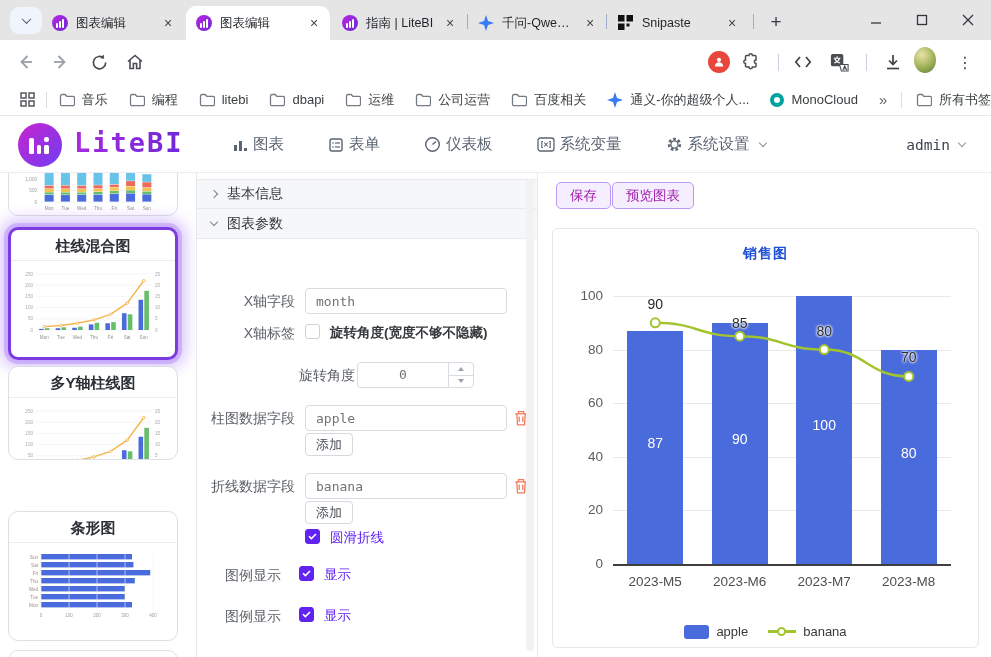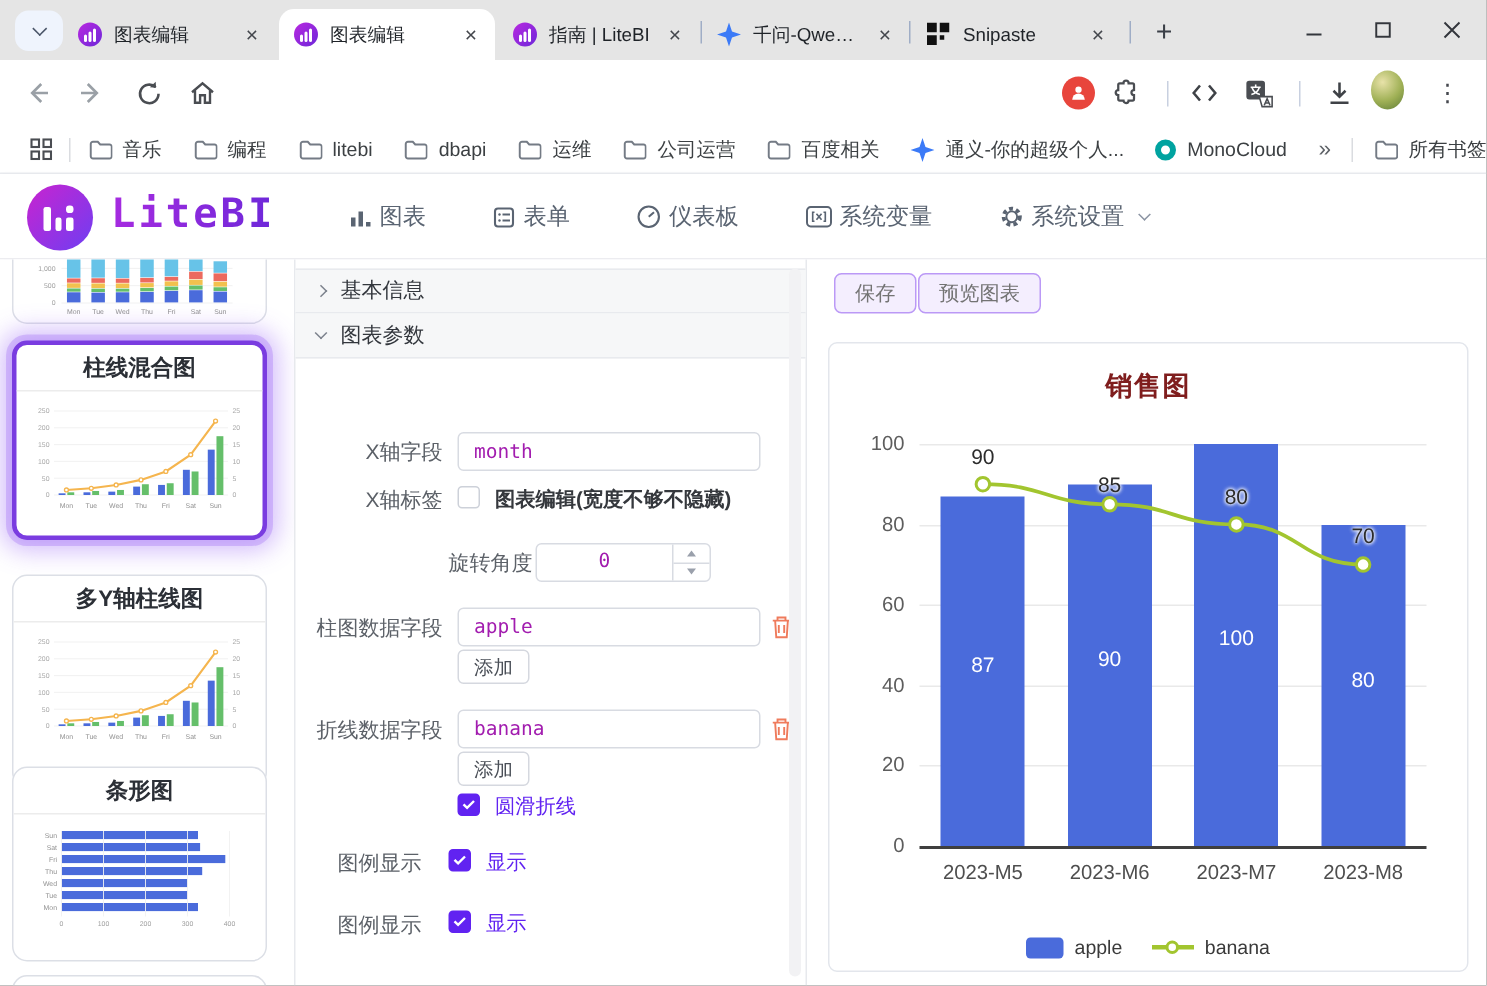--- a/index.html
+++ b/index.html
@@ -53,39 +53,39 @@
   .scard .ttl { height:31px; line-height:31px; text-align:center; font-size:15px; font-weight:600; color:#2b2f36; border-bottom:1px solid #ececec; }
   .scard svg { display:block; margin:3px auto 0; }
   .scard.sel { border:3px solid #7a3ce0; box-shadow:0 0 0 4px rgba(150,95,245,.28), 0 0 16px 7px rgba(150,95,245,.42); }
 
   .editor { position:absolute; left:196px; top:173px; width:342px; bottom:0; background:#fff; border-left:1px solid #e7e9ed; border-right:1px solid #e7e9ed; }
   .sec { height:30px; display:flex; align-items:center; gap:10px; padding-left:14px; background:#f6f7f8; border-bottom:1px solid #e8eaee; font-size:14px; color:#33373d; }
   .sec.first { margin-top:6px; border-top:1px solid #e8eaee; }
   .sec .chev { width:6px; height:6px; border-right:1.5px solid #7c828c; border-bottom:1.5px solid #7c828c; transform:rotate(-45deg); flex:none; }
   .sec .chev.open { transform:rotate(45deg); margin-top:-3px; }
   .frm-label { position:absolute; font-size:14px; color:#5c6168; text-align:right; }
-  .inp { position:absolute; height:26px; border:1px solid #d8dbe2; border-radius:4px; font-family:"DejaVu Sans Mono",monospace; font-size:13px; color:#a21caf; padding:0 10px; background:#fff; outline:none; }
+  .inp { position:absolute; height:26px; border:1px solid #d8dbe2; border-radius:4px; font-family:"DejaVu Sans Mono",monospace; font-size:13px; color:#737373; padding:0 10px; background:#fff; outline:none; }
   .btn-add { position:absolute; width:48px; height:23px; background:#fff; border:1px solid #d5d8df; border-radius:4px; font-size:13px; color:#4a4f57; display:flex; align-items:center; justify-content:center; }
   .cbx { position:absolute; width:15px; height:15px; border-radius:3px; border:1px solid #cdd1d9; background:#fff; }
   .cbx.on { background:#6123f1; border-color:#6123f1; }
   .cbx.on svg { display:block; margin:3px auto 0; }
   .plbl { position:absolute; font-size:13.5px; color:#6123f1; }
   .dlbl { position:absolute; font-size:13.5px; color:#35383d; }
   .spin { position:absolute; width:25px; top:0; bottom:0; right:0; border-left:1px solid #d8dbe2; display:flex; flex-direction:column; }
   .spin span { flex:1; display:flex; align-items:center; justify-content:center; }
   .spin span:first-child { border-bottom:1px solid #d8dbe2; }
   .tri-up { width:0; height:0; border-left:3.5px solid transparent; border-right:3.5px solid transparent; border-bottom:4.5px solid #9aa0ab; }
   .tri-dn { width:0; height:0; border-left:3.5px solid transparent; border-right:3.5px solid transparent; border-top:4.5px solid #9aa0ab; }
   .trash { position:absolute; width:18px; height:18px; }
   .scrolltrack { position:absolute; right:3px; top:6px; bottom:6px; width:8px; background:#f2f2f4; border-radius:4px; }
 
   .preview { position:absolute; left:538px; top:173px; right:0; bottom:0; background:#fff; }
-  .pbtn { position:absolute; top:9px; height:27px; border:1px solid #bb99f6; border-radius:5px; background:#f4eefe; color:#737373; font-size:13.5px; display:flex; align-items:center; justify-content:center; padding:0 13px; }
+  .pbtn { position:absolute; top:9px; height:27px; border:1px solid #bb99f6; border-radius:5px; background:#f4eefe; color:#a21caf; font-size:13.5px; display:flex; align-items:center; justify-content:center; padding:0 13px; }
   .chart-card { position:absolute; left:14px; top:55px; width:427px; height:420px; border:1px solid #e3e6ec; border-radius:6px; background:#fff; }
-  .chart-title { position:absolute; top:16px; left:0; width:100%; text-align:center; font-size:18px; font-weight:bold; color:#7f1d1d; letter-spacing:1px; }
+  .chart-title { position:absolute; top:16px; left:0; width:100%; text-align:center; font-size:14px; font-weight:bold; color:#1d4ed8; letter-spacing:1px; }
   .plot { position:absolute; left:60px; top:67px; width:338px; height:270px; border-bottom:2px solid #3f3f3f; }
   .gridline { position:absolute; left:0; right:0; height:1px; background:#e9e9e9; }
   .ytick { position:absolute; right:100%; margin-right:10px; width:40px; text-align:right; font-size:13.5px; color:#5d5d5d; height:18px; line-height:18px; }
   .bar { position:absolute; bottom:0; width:56px; }
   .barval { position:absolute; text-align:center; color:#fff; font-size:14px; height:18px; line-height:18px; }
   .xtick { position:absolute; top:100%; margin-top:10px; text-align:center; font-size:13.5px; color:#4e4e4e; }
   .lineval { position:absolute; width:32px; text-align:center; font-size:14px; color:#2c2c2c; text-shadow:0 0 3px #fff,0 0 3px #fff,0 0 2px #fff; }
   .linesvg { position:absolute; left:0; top:0; overflow:visible; }
   .legend { position:absolute; top:395px; left:0; width:100%; display:flex; justify-content:center; align-items:center; gap:20px; }
   .lg-item { display:flex; align-items:center; gap:7px; font-size:13px; color:#3a3a3a; }
@@ -366,20 +366,24 @@
         <span>系统变量</span>
         </span>
       <span class="nav-it">
         <svg width="17" height="17" viewBox="0 0 17 17">
             <circle cx="8.5" cy="8.5" r="5.4" fill="none" stroke="#5a6472" stroke-width="2.6" stroke-dasharray="2.6 2.1"></circle>
             <circle cx="8.5" cy="8.5" r="3.6" fill="#fff" stroke="#5a6472" stroke-width="1.3"></circle>
           </svg>
         <span>系统设置</span>
         <span class="chv-s" style="margin-left:5px"></span>
         </span>
+    </div>
+    <div class="usermenu">
+      <span>admin</span>
+      <span class="chv-s"></span>
     </div>
   </div>
 
   <div class="sidebar">
     <div class="scard" style="top:-63px;height:106px">
       <svg id="mini-stacked" width="160" height="46" viewBox="0 0 160 46" style="margin-top:57px">
           <text x="24" y="12.523076923076923" text-anchor="end" font-size="4.6" fill="#a0a0a0">1,000</text>
           <line x1="28" y1="10.923076923076923" x2="142" y2="10.923076923076923" stroke="#efefef" stroke-width="0.6"></line>
           <text x="24" y="24.06153846153846" text-anchor="end" font-size="4.6" fill="#a0a0a0">500</text>
           <line x1="28" y1="22.46153846153846" x2="142" y2="22.46153846153846" stroke="#efefef" stroke-width="0.6"></line>
@@ -474,21 +478,21 @@
           <polyline points="32.285714285714285,62.64 48.85714285714286,61.519999999999996 65.42857142857143,59.28 82,55.92 98.57142857142857,50.32 115.14285714285714,39.120000000000005 131.71428571428572,16.72" fill="none" stroke="#f5b54e" stroke-width="1.4"></polyline>
           <circle cx="32.285714285714285" cy="62.64" r="1.3" fill="#fff" stroke="#f5b54e" stroke-width="0.9"></circle>
           <circle cx="48.85714285714286" cy="61.519999999999996" r="1.3" fill="#fff" stroke="#f5b54e" stroke-width="0.9"></circle>
           <circle cx="65.42857142857143" cy="59.28" r="1.3" fill="#fff" stroke="#f5b54e" stroke-width="0.9"></circle>
           <circle cx="82" cy="55.92" r="1.3" fill="#fff" stroke="#f5b54e" stroke-width="0.9"></circle>
           <circle cx="98.57142857142857" cy="50.32" r="1.3" fill="#fff" stroke="#f5b54e" stroke-width="0.9"></circle>
           <circle cx="115.14285714285714" cy="39.120000000000005" r="1.3" fill="#fff" stroke="#f5b54e" stroke-width="0.9"></circle>
           <circle cx="131.71428571428572" cy="16.72" r="1.3" fill="#fff" stroke="#f5b54e" stroke-width="0.9"></circle>
         </svg>
     </div>
-    <div class="scard" style="top:210px;height:142px">
+    <div class="scard" style="top:193px;height:94px">
       <div class="ttl">多Y轴柱线图</div>
       <svg id="mini-combo-2" width="162" height="92" viewBox="0 0 162 92">
           <text x="21" y="11.6" text-anchor="end" font-size="4.6" fill="#a8a8a8">250</text>
           <line x1="24" y1="10" x2="140" y2="10" stroke="#efefef" stroke-width="0.6"></line>
           <text x="21" y="22.8" text-anchor="end" font-size="4.6" fill="#a8a8a8">200</text>
           <line x1="24" y1="21.2" x2="140" y2="21.2" stroke="#efefef" stroke-width="0.6"></line>
           <text x="21" y="34" text-anchor="end" font-size="4.6" fill="#a8a8a8">150</text>
           <line x1="24" y1="32.4" x2="140" y2="32.4" stroke="#efefef" stroke-width="0.6"></line>
           <text x="21" y="45.2" text-anchor="end" font-size="4.6" fill="#a8a8a8">100</text>
           <line x1="24" y1="43.6" x2="140" y2="43.6" stroke="#efefef" stroke-width="0.6"></line>
@@ -573,21 +577,21 @@
     <div class="sec">
         <span class="chev open"></span>
         <span>图表参数</span>
       </div>
 
     <span class="frm-label" style="left:0;top:120px;width:98px">X轴字段</span>
     <input class="inp" style="left: 108px; top: 115px; width: 202px;" value="month">
 
     <span class="frm-label" style="left:0;top:152px;width:98px">X轴标签</span>
     <span class="cbx" style="left:108px;top:151px"></span>
-    <span class="dlbl" style="left:133px;top:151px;font-weight:bold">图表编辑(宽度不够不隐藏)</span>
+    <span class="dlbl" style="left:133px;top:151px;font-weight:bold">旋转角度(宽度不够不隐藏)</span>
 
     <span class="frm-label" style="left:60px;top:194px;width:98px">旋转角度</span>
     <span class="inp" style="left:160px;top:189px;width:117px">
       <span style="position:absolute;left:0;right:25px;text-align:center;line-height:24px">0</span>
       <span class="spin">
           <span>
             <i class="tri-up"></i>
           </span>
           <span>
             <i class="tri-dn"></i>

